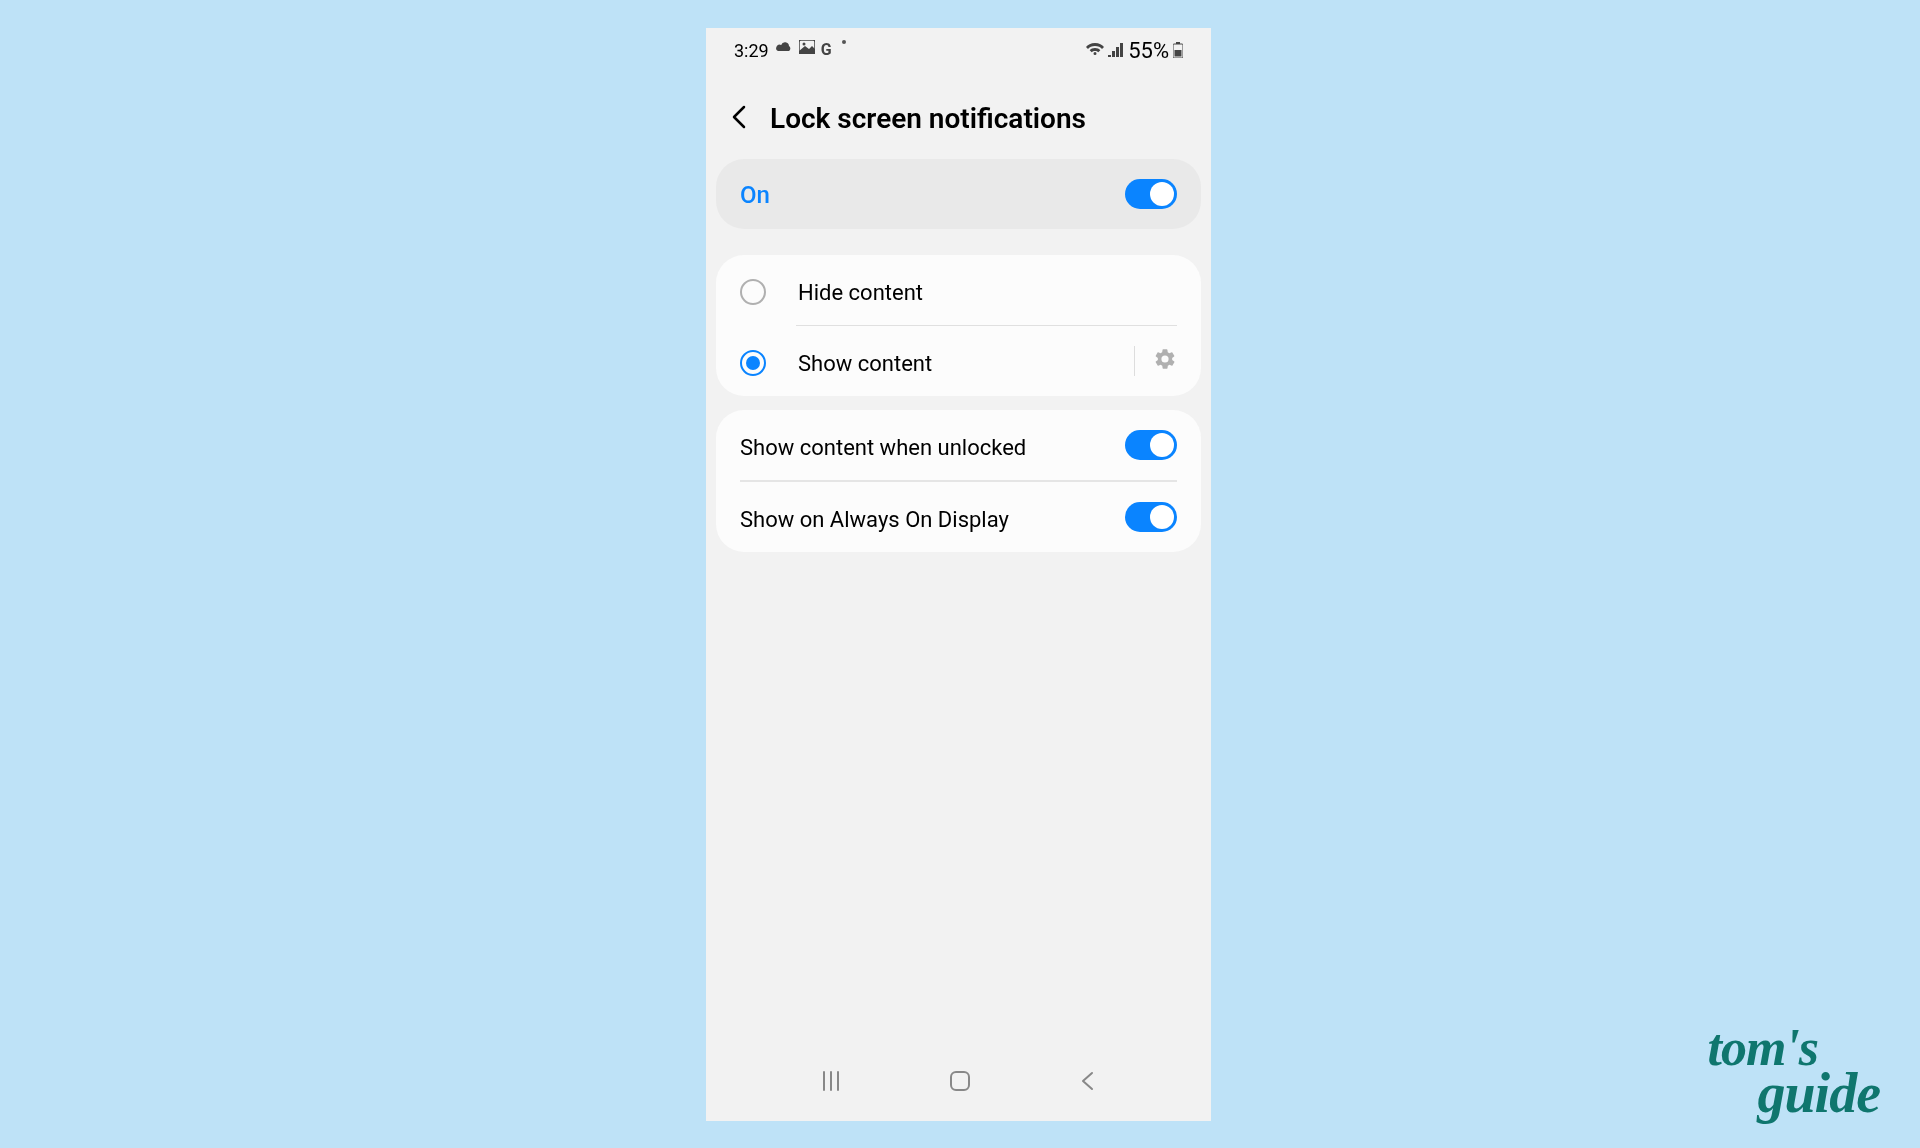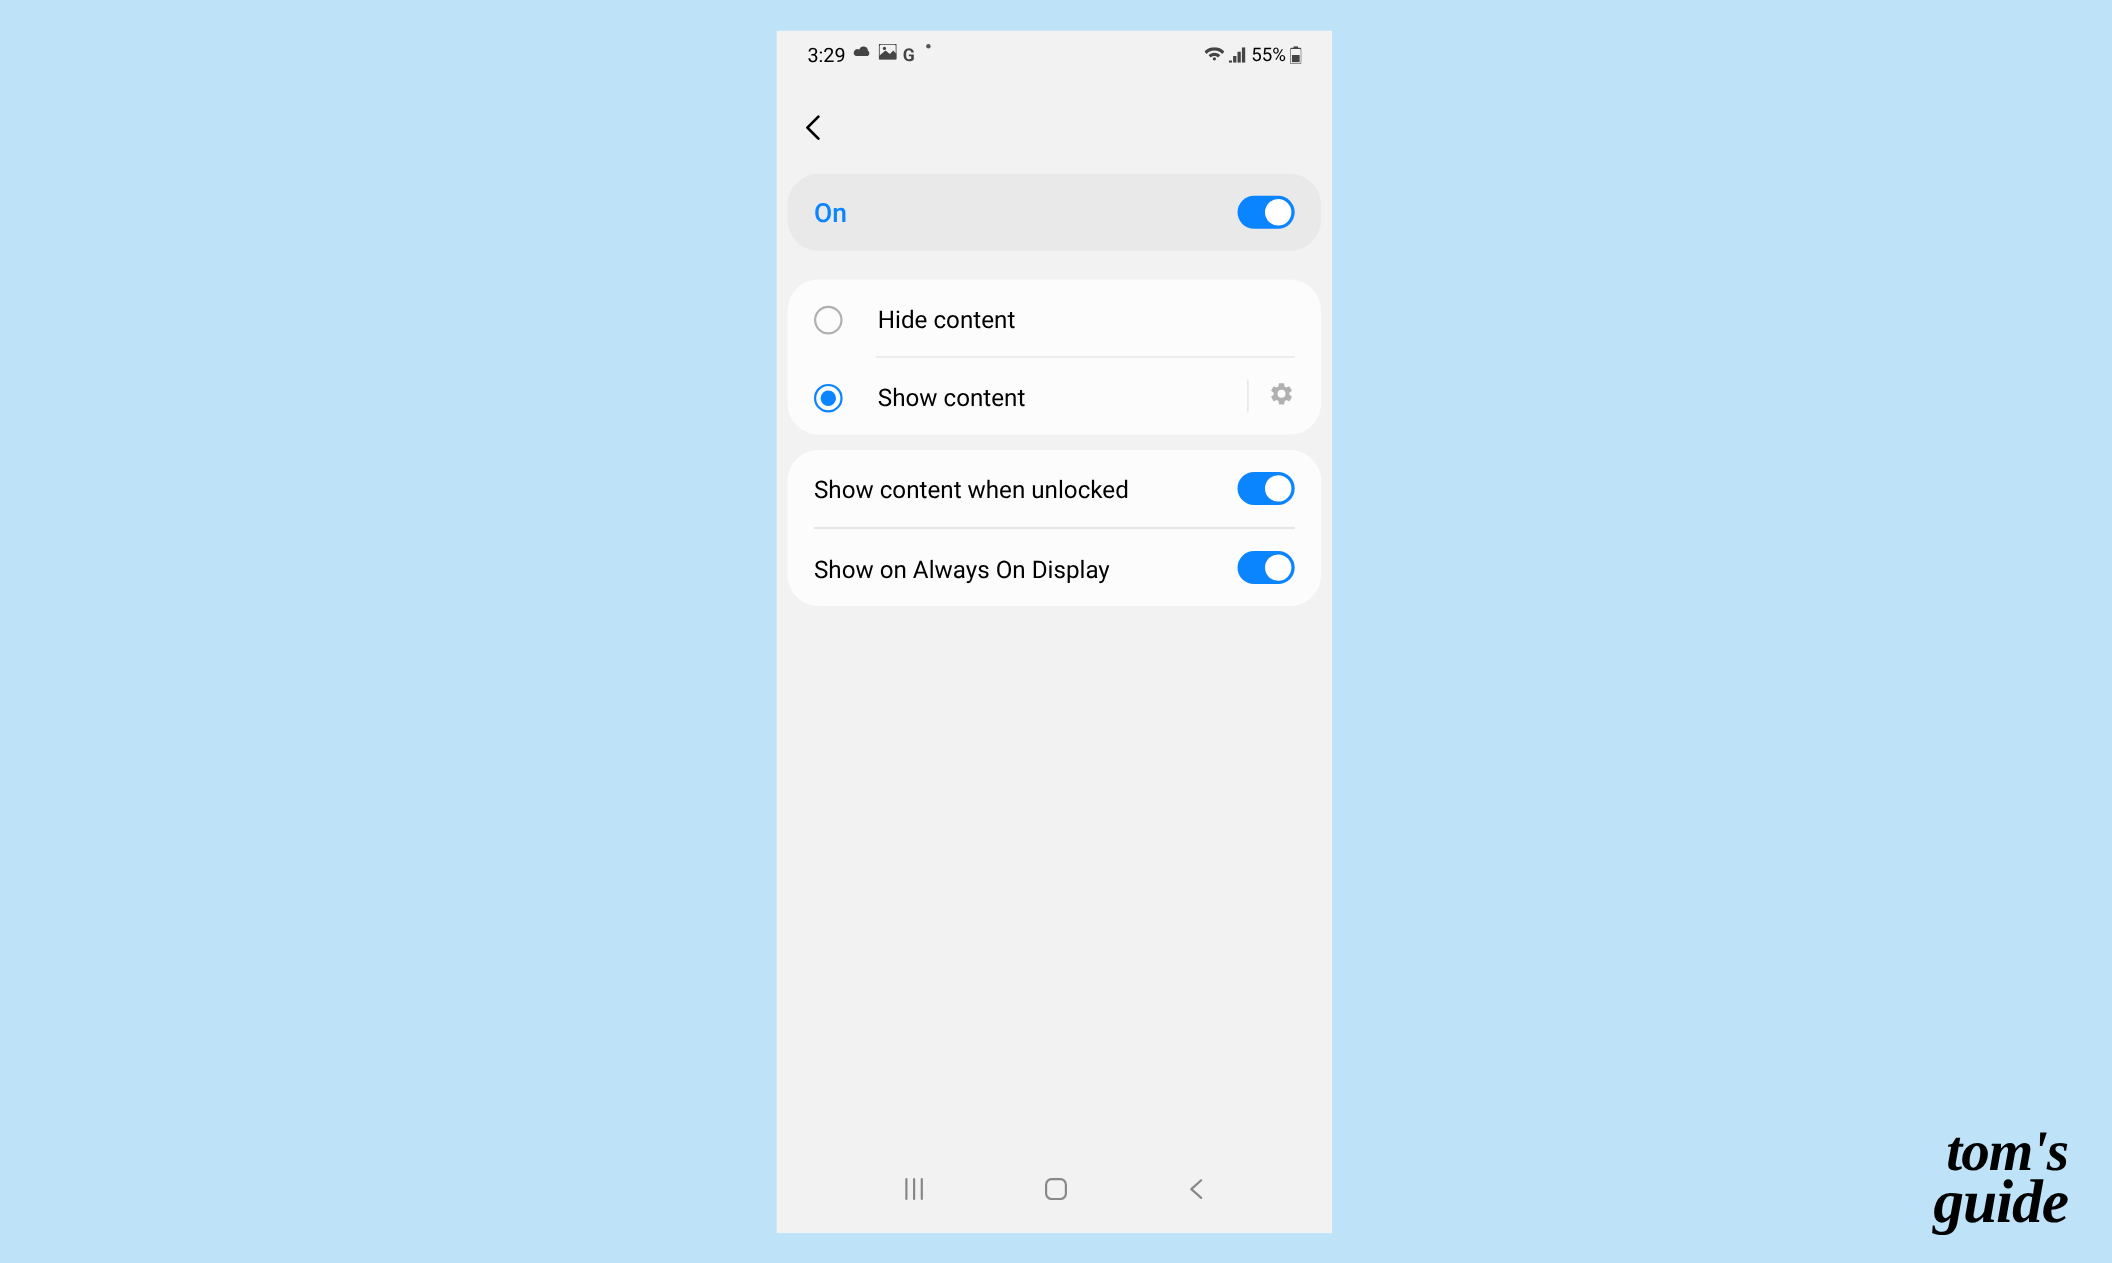--- a/index.html
+++ b/index.html
@@ -164,24 +164,24 @@
       align-items: center;
       justify-content: center;
       color: #666;
     }
 
     .watermark {
       position: absolute;
       right: 40px;
       bottom: 30px;
       font-family: Georgia, "Times New Roman", serif;
-      color: #000000;
+      color: #0f766e;
       font-weight: 700;
       line-height: 0.85;
-      text-align: right;
+      text-align: left;
       font-style: italic;
     }
     .watermark .line1 { font-size: 52px; letter-spacing: -1px; }
     .watermark .line2 { font-size: 56px; letter-spacing: -1px; margin-left: 50px; }
   </style>
 </head>
 <body>
 
 <div class="phone-frame">
 
@@ -207,37 +207,38 @@
       <span class="status-icon">
         <svg width="18" height="14" viewBox="0 0 18 14">
             <path fill="#444" d="M9 12a1.5 1.5 0 1 0 0-3 1.5 1.5 0 0 0 0 3zm0-12C5 0 1.5 1.8 0 4l2 2c1.3-1.8 4-3 7-3s5.7 1.2 7 3l2-2C16.5 1.8 13 0 9 0zm0 5c-2.2 0-4.2.9-5.3 2.3l2 2C6.5 8.5 7.7 8 9 8s2.5.5 3.3 1.3l2-2C13.2 5.9 11.2 5 9 5z"></path>
           </svg>
       </span>
       <span class="status-icon">
         <svg width="16" height="14" viewBox="0 0 16 14">
             <path fill="#444" d="M0 12h3v2H0zm4-4h3v6H4zm4-4h3v10H8zm4-4h3v14h-3z"></path>
           </svg>
       </span>
-      <span style="font-size:17px">55%</span>
+      <span style="font-size:22px">55%</span>
       <span class="status-icon">
         <svg width="10" height="16" viewBox="0 0 10 16">
             <rect x="3" y="0" width="4" height="2" fill="#444"></rect>
             <rect x="0" y="2" width="10" height="14" rx="1" fill="none" stroke="#444" stroke-width="1"></rect>
             <rect x="1.5" y="8" width="7" height="6.5" fill="#444"></rect>
           </svg>
       </span>
     </div>
   </div>
 
   <div class="header-row">
     <span class="back-chevron">
       <svg width="20" height="28" viewBox="0 0 20 28">
           <path d="M14 4 L4 14 L14 24" fill="none" stroke="#000" stroke-width="2.5" stroke-linecap="round" stroke-linejoin="round"></path>
         </svg>
     </span>
+    <span class="page-title">Lock screen notifications</span>
   </div>
 
   <div class="card-grey">
     <div class="row">
       <span class="row-label-accent">On</span>
       <div class="toggle"></div>
     </div>
   </div>
 
   <div class="card">

